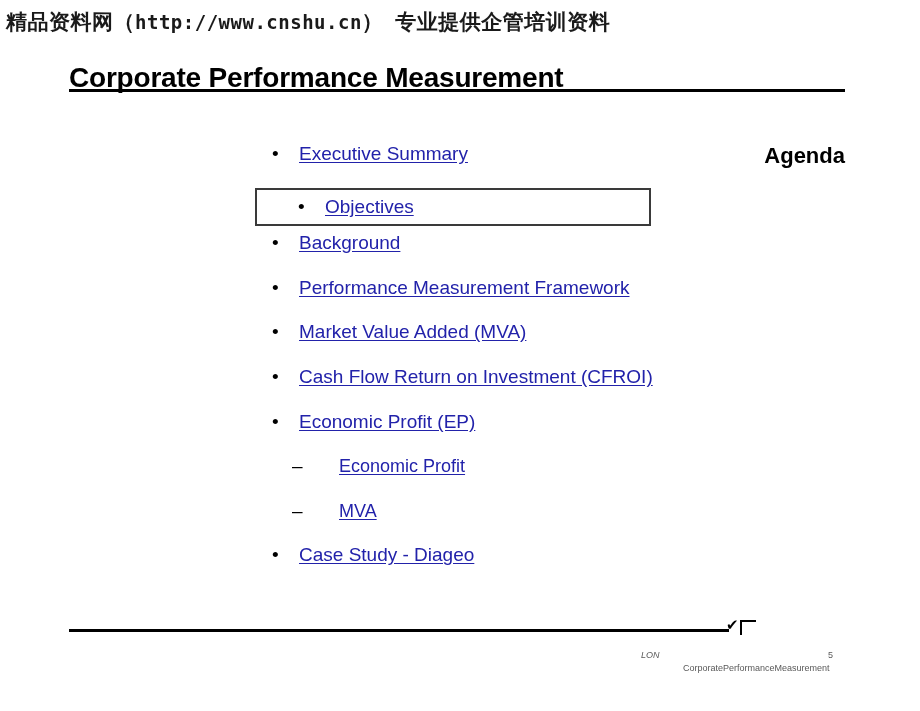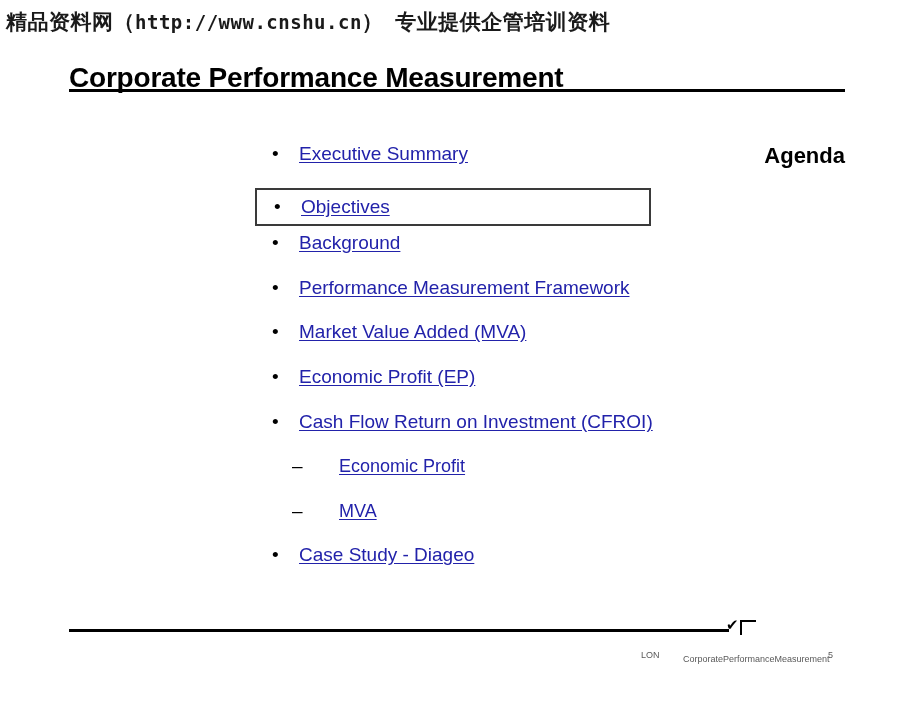--- a/index.html
+++ b/index.html
@@ -103,20 +103,21 @@
 
   
   .agenda-item.highlighted {
     box-sizing: border-box;
     border: 2px solid #3a3a3a;
     height: 38px;
     line-height: 34px;
     width: 396px;
     margin-top: 3px;
     margin-bottom: 3.6px;
+    padding-left: 24px;
   }
 
   
   .footer-rule {
     position: absolute;
     left: 69px;
     top: 629px;
     width: 660px;
     height: 0;
     border-top: 3px solid #000000;
@@ -140,22 +141,22 @@
   }
   .footer-meta {
     position: absolute;
     top: 650px;
     left: 620px;
     width: 240px;
     font-size: 9px;
     color: #595959;
     white-space: nowrap;
   }
-  .footer-meta .f-lon { position: absolute; left: 21px; top: 0; }
-  .footer-meta .f-doc { position: absolute; left: 63px; top: 4px; }
+  .footer-meta .f-lon { position: absolute; left: 21px; top: 0; font-style: italic; }
+  .footer-meta .f-doc { position: absolute; left: 63px; top: 13px; }
   .footer-meta .f-page { position: absolute; left: 208px; top: 0; }
 </style>
 </head>
 <body>
 
 <div class="watermark">
   <span>精品资料网</span><span>（</span><span class="wm-url">http://www.cnshu.cn</span><span>）</span><span class="wm-gap"></span><span>专业提供企管培训资料</span>
 </div>
 
 <div class="slide-title">Corporate Performance Measurement</div>
@@ -178,25 +179,25 @@
 
   <div class="agenda-item level-1">
     <span class="marker">•</span><span class="link-text">Performance Measurement Framework</span>
   </div>
 
   <div class="agenda-item level-1">
     <span class="marker">•</span><span class="link-text">Market Value Added (MVA)</span>
   </div>
 
   <div class="agenda-item level-1">
+    <span class="marker">•</span><span class="link-text">Cash Flow Return on Investment (CFROI)</span>
+  </div>
+
+  <div class="agenda-item level-1">
     <span class="marker">•</span><span class="link-text">Economic Profit (EP)</span>
-  </div>
-
-  <div class="agenda-item level-1">
-    <span class="marker">•</span><span class="link-text">Cash Flow Return on Investment (CFROI)</span>
   </div>
 
 
   <div class="agenda-item level-2">
     <span class="marker">–</span><span class="link-text">Economic Profit</span>
   </div>
 
   <div class="agenda-item level-2">
     <span class="marker">–</span><span class="link-text">MVA</span>
   </div>

